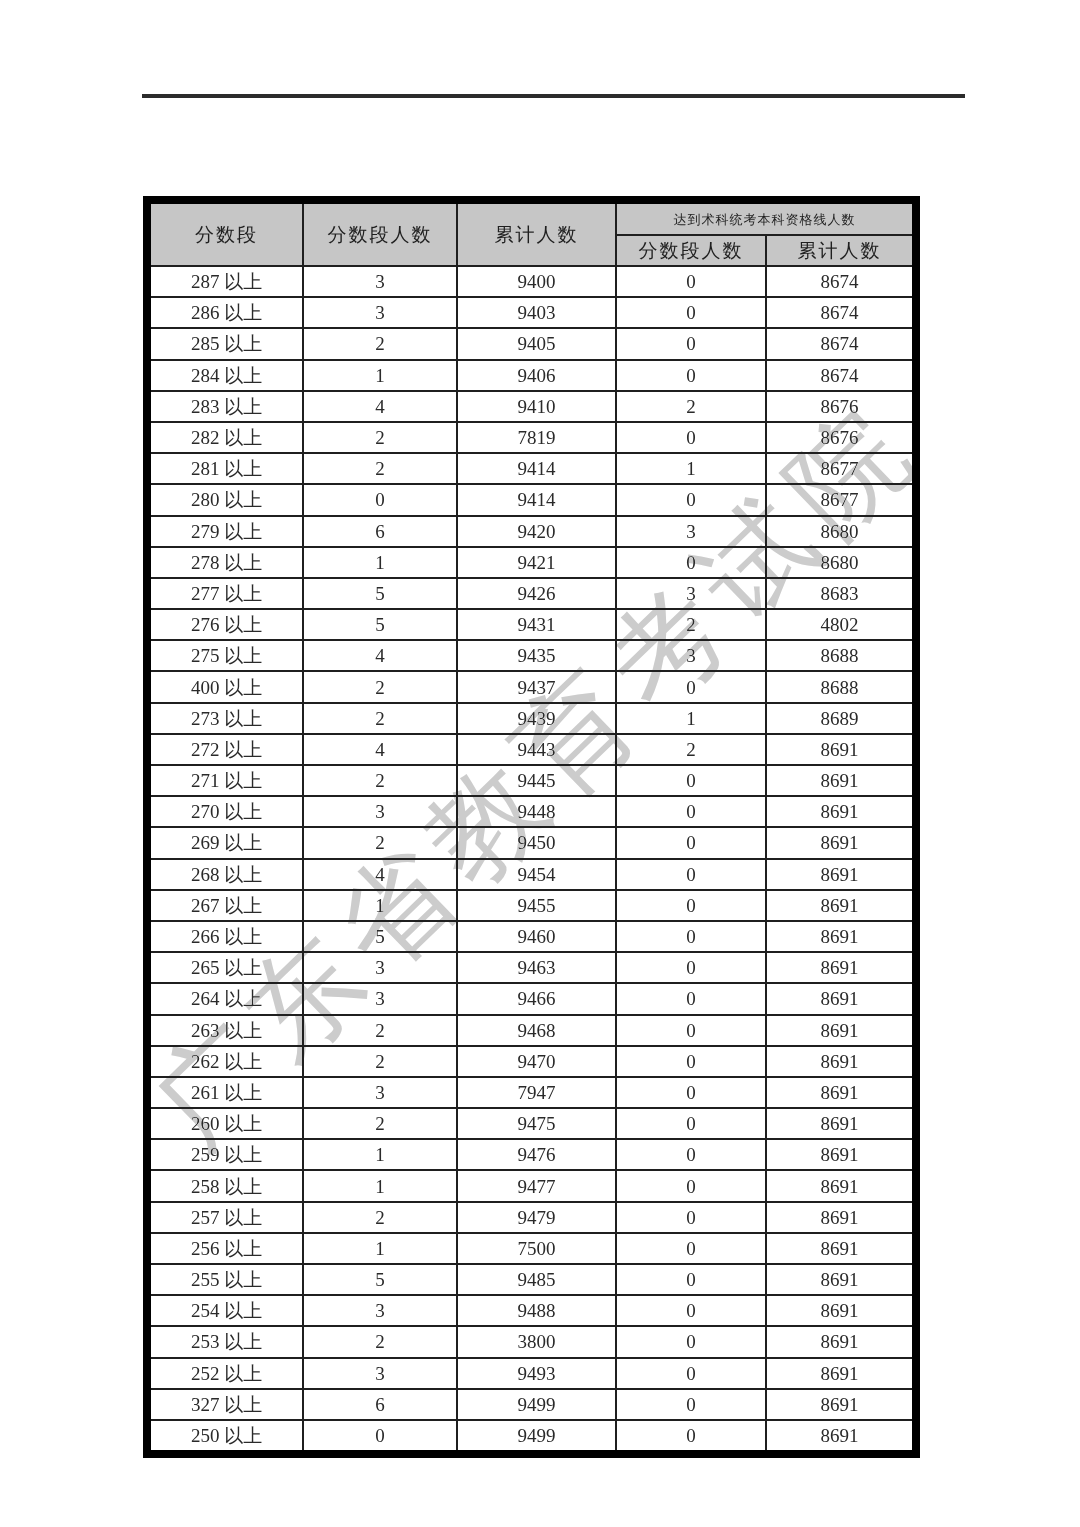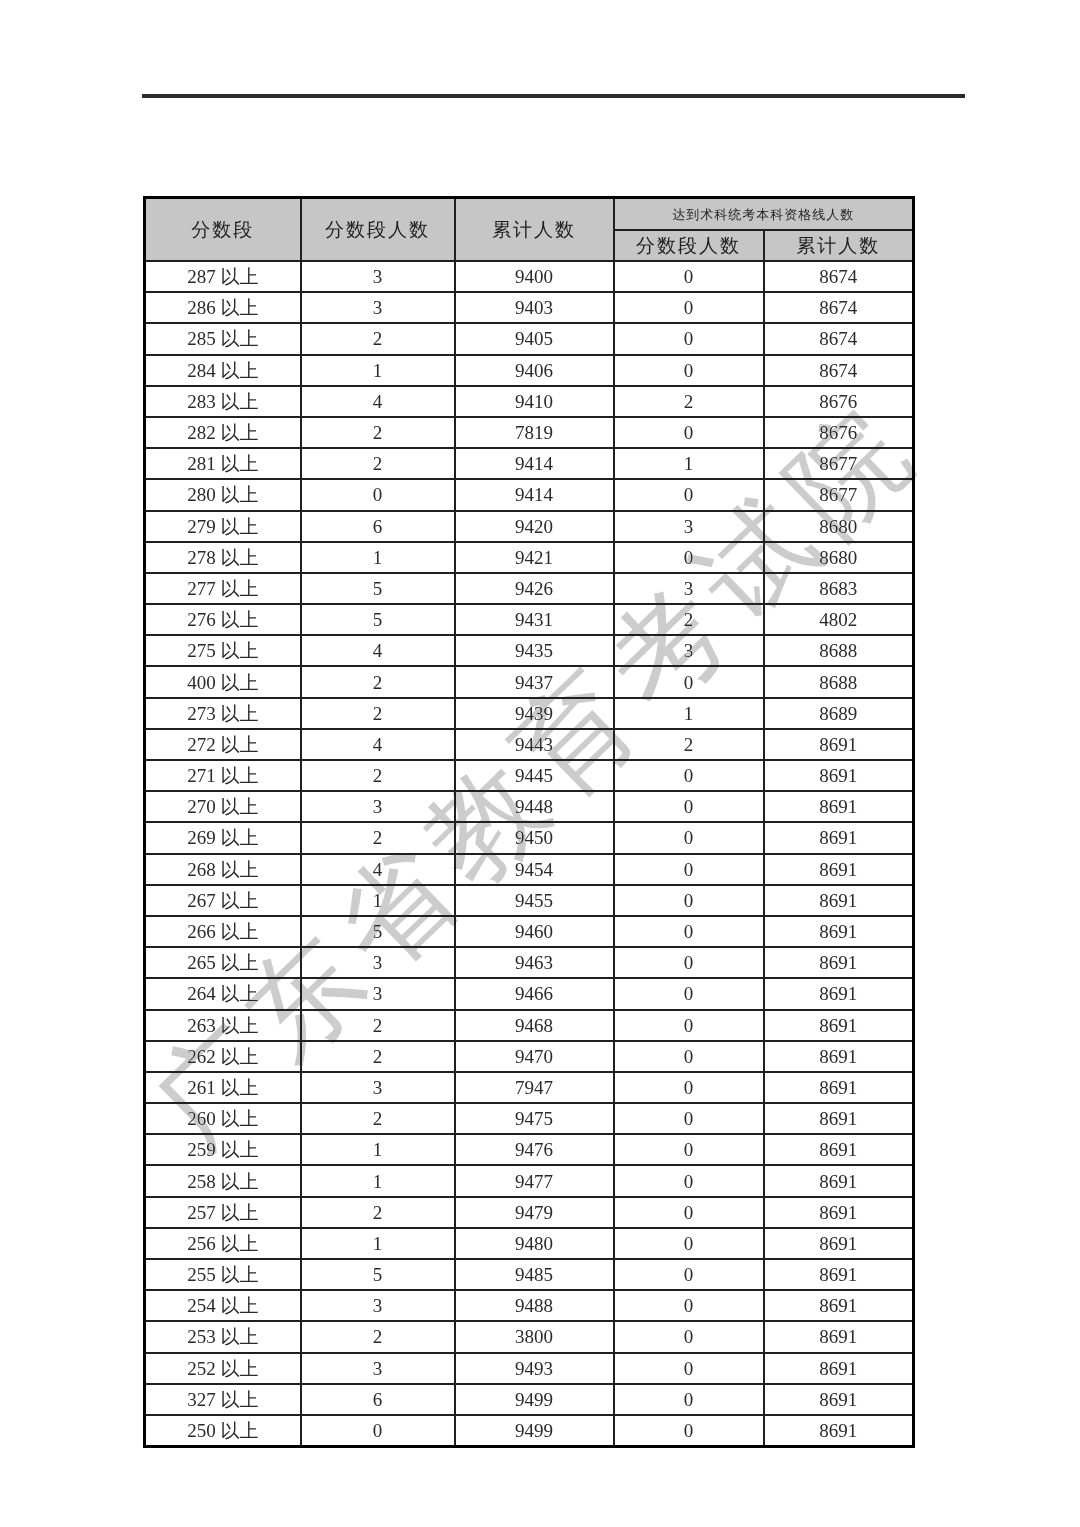--- a/index.html
+++ b/index.html
@@ -24,21 +24,21 @@
     height: 4px;
     background: #2b2b2b;
   }
   table.score-table {
     position: absolute;
     left: 143px;
     top: 196px;
     width: 769px;
     border-collapse: collapse;
     table-layout: fixed;
-    border: 3px solid #000000;
+    border: 8px solid #000000;
   }
   table.score-table th,
   table.score-table td {
     border: 2px solid #1f1f1f;
     text-align: center;
     vertical-align: middle;
     font-size: 19px;
     line-height: 1;
     padding: 0;
     overflow: hidden;
@@ -319,21 +319,21 @@
         <tr>
           <td>257 以上</td>
           <td>2</td>
           <td>9479</td>
           <td>0</td>
           <td>8691</td>
         </tr>
         <tr>
           <td>256 以上</td>
           <td>1</td>
-          <td>9480</td>
+          <td>7500</td>
           <td>0</td>
           <td>8691</td>
         </tr>
         <tr>
           <td>255 以上</td>
           <td>5</td>
           <td>9485</td>
           <td>0</td>
           <td>8691</td>
         </tr>

